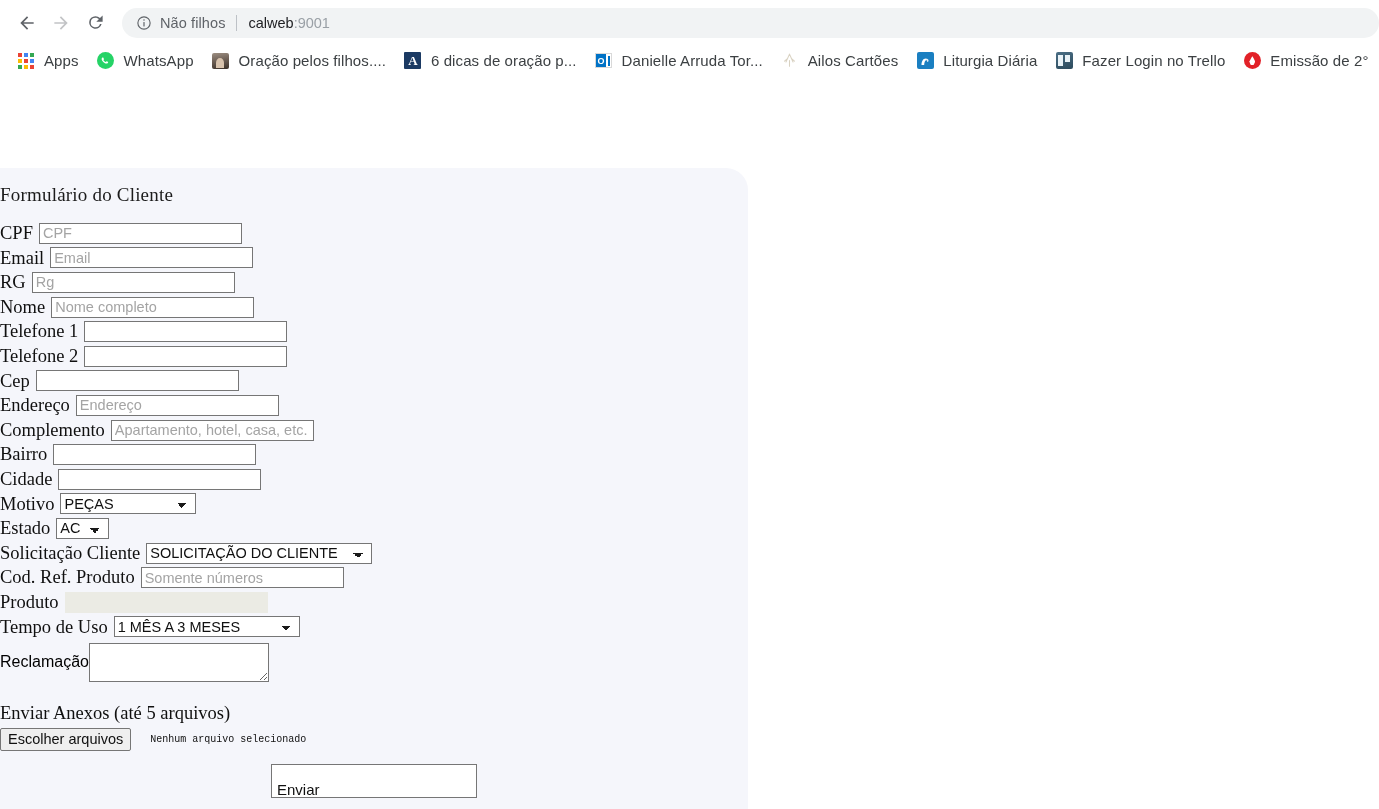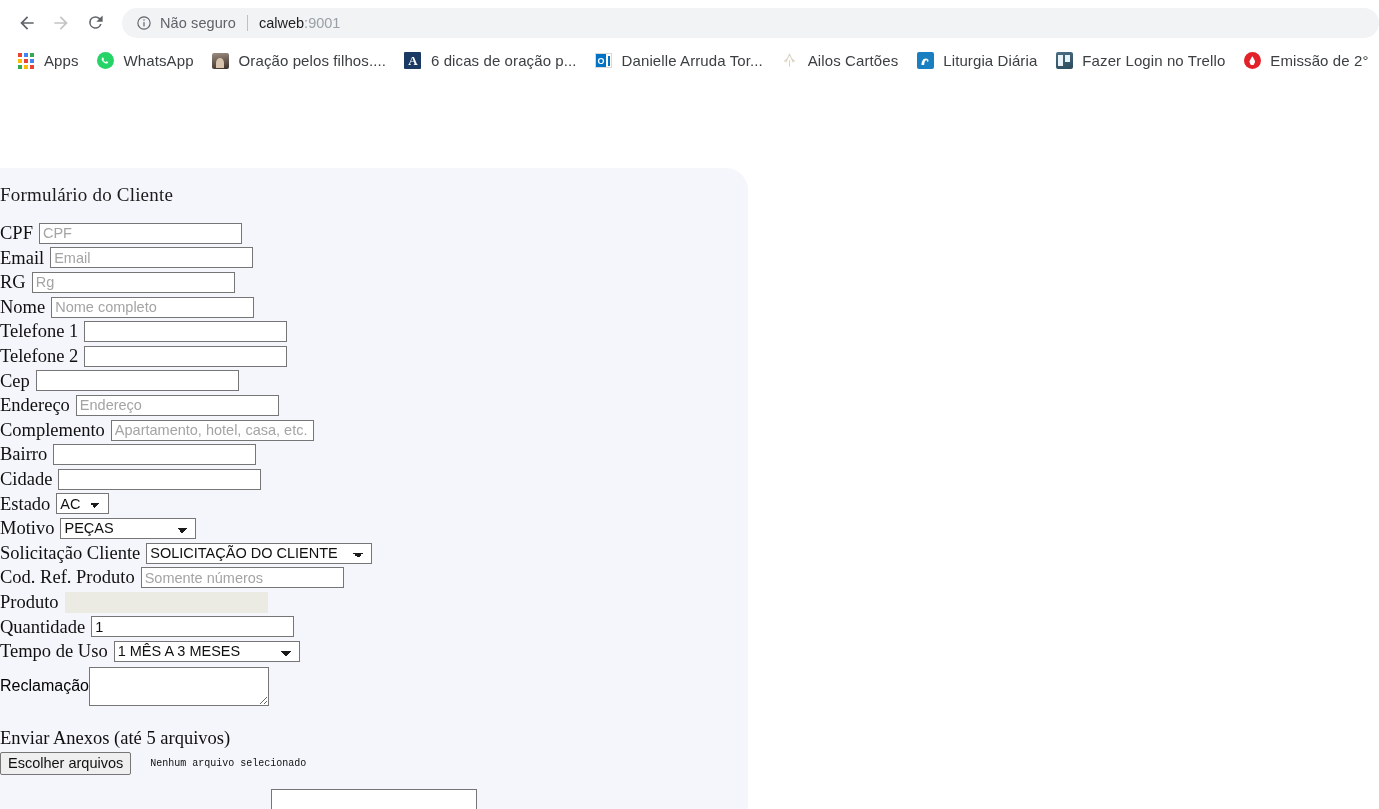--- a/index.html
+++ b/index.html
@@ -424,21 +424,21 @@
       <path d="M17.65 6.35A7.96 7.96 0 0 0 12 4a8 8 0 1 0 7.73 10h-2.08A6 6 0 1 1 12 6c1.66 0 3.14.69 4.22 1.78L13 11h8V3z" fill="#5f6368"></path>
     </svg>
   </div>
 
   <div class="omnibox">
     <svg class="info-icon" viewBox="0 0 24 24">
       <circle cx="12" cy="12" r="9.2" fill="none" stroke="#5f6368" stroke-width="1.7"></circle>
       <rect x="11.1" y="10.4" width="1.8" height="7" rx=".9" fill="#5f6368"></rect>
       <circle cx="12" cy="7.4" r="1.1" fill="#5f6368"></circle>
     </svg>
-    <span class="not-secure">Não seguro</span>
+    <span class="not-secure">Não filhos</span>
     <span class="omni-sep"></span>
     <span class="url-text"><span class="url-host">calweb</span><span class="url-port">:9001</span></span>
   </div>
 </div>
 
 <div class="bookmarks-bar">
 
   <div class="bookmark">
     <span class="bm-ico">
       <span class="apps-grid">
@@ -588,54 +588,50 @@
         <span class="flabel">Bairro</span>
         <input class="txt fctl w-bairro" type="text" placeholder="" style="">
       </div>
 
       <div class="frow">
         <span class="flabel">Cidade</span>
         <input class="txt fctl w-cidade" type="text" placeholder="" style="">
       </div>
 
       <div class="frow">
+        <span class="flabel">Motivo</span>
+        <select class="sel fctl w-motivo">
+          <option>PEÇAS</option>
+        </select>
+      </div>
+
+      <div class="frow">
         <span class="flabel">Estado</span>
         <select class="sel fctl w-estado">
           <option>AC</option>
         </select>
       </div>
 
       <div class="frow">
-        <span class="flabel">Motivo</span>
-        <select class="sel fctl w-motivo">
-          <option>PEÇAS</option>
-        </select>
-      </div>
-
-      <div class="frow">
         <span class="flabel">Solicitação Cliente</span>
         <select class="sel fctl w-solic">
           <option>SOLICITAÇÃO DO CLIENTE</option>
         </select>
       </div>
 
       <div class="frow">
         <span class="flabel">Cod. Ref. Produto</span>
         <input class="txt fctl w-codref" type="text" placeholder="Somente números" style="">
       </div>
 
       <div class="frow">
         <span class="flabel">Produto</span>
         <input class="txt fctl w-produto readonlyfield" type="text" disabled="" placeholder="" style="">
       </div>
 
-      <div class="frow">
-        <span class="flabel">Quantidade</span>
-        <input class="txt fctl w-qtd" type="text" value="1" style="">
-      </div>
 
       <div class="frow">
         <span class="flabel">Tempo de Uso</span>
         <select class="sel fctl w-tempo">
           <option>1 MÊS A 3 MESES</option>
         </select>
       </div>
 
       <div class="reclam-row">
         <span class="flabel">Reclamação</span>

